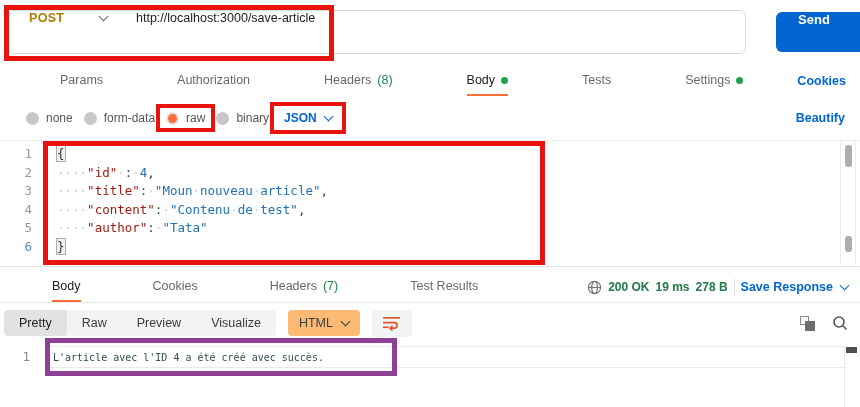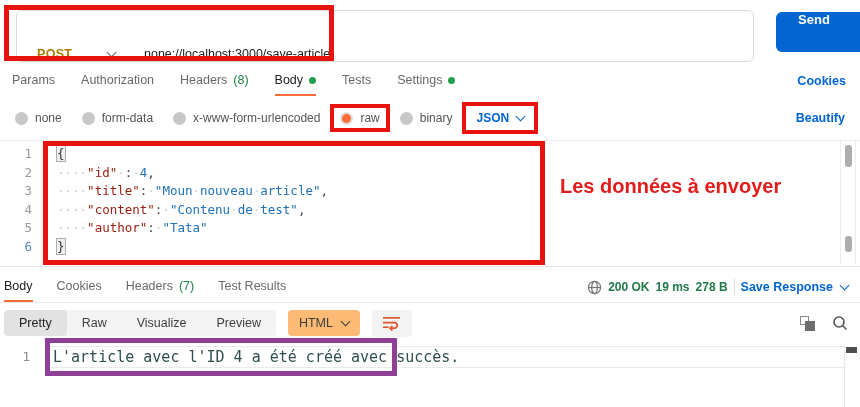--- a/index.html
+++ b/index.html
@@ -5,47 +5,47 @@
   * { margin:0; padding:0; box-sizing:border-box; }
   html,body { background:#fff; }
   .app {
     position:relative; width:860px; height:407px; background:#fff; overflow:hidden;
     font-family:"Liberation Sans", sans-serif; color:#212121;
   }
   .chev { display:inline-block; width:7px; height:7px; border-right:1.7px solid currentColor;
           border-bottom:1.7px solid currentColor; transform:rotate(45deg); margin-top:-4px; }
 
   
-  .url-group { position:absolute; left:16px; top:10px; width:738px; height:52px;
-    border:1px solid #d9d9d9; border-radius:6px; display:flex; align-items:flex-end; background:#fff; }
+  .url-group { position:absolute; left:8px; top:10px; width:738px; height:44px;
+    border:1px solid #d9d9d9; border-radius:6px; display:flex; align-items:flex-start; background:#fff; }
   .method-cell { width:112px; display:flex; align-items:center; justify-content:space-between;
     padding:0 14px 0 20px; cursor:pointer; }
   .method-label { font-size:12.5px; font-weight:bold; color:#ad7a03; letter-spacing:.3px; }
   .method-cell .chev { color:#6b6b6b; }
   .cell-divider { width:1px; background:#e6e6e6; margin:6px 0; }
   .url-text { flex:1; display:flex; align-items:center; padding-left:14px; font-size:12.5px; color:#212121; }
   .send-btn { position:absolute; left:776px; top:12px; width:100px; height:40px; background:#0265d2;
     border-radius:6px; display:flex; align-items:flex-start; color:#fff; cursor:pointer; }
   .send-label { flex:1; display:flex; align-items:center; justify-content:center; font-size:13px; font-weight:600; }
   .send-divider { width:1px; background:rgba(255,255,255,.35); margin:9px 0; }
   .send-caret { width:23px; display:flex; align-items:center; justify-content:center; }
 
   
   .req-tabs { position:absolute; left:12px; top:66px; right:14px; height:30px;
     display:flex; align-items:center; gap:26px; font-size:12.5px; color:#696969; }
-  .tab { height:30px; display:flex; align-items:center; gap:6px; border-bottom:2px solid transparent; cursor:pointer; white-space:nowrap; }
+  .tab { height:30px; display:flex; align-items:center; gap:6px; border-bottom:2px solid transparent; cursor:pointer; white-space:nowrap;margin-left:48px; }
   .tab.active { color:#212121; border-bottom-color:#ff6c37; }
   .count { color:#1e8449; }
   .dot { width:7px; height:7px; border-radius:50%; background:#23a04f; }
   .link { color:#0265d2; font-weight:600; font-size:12.5px; cursor:pointer; }
   .req-tabs .link { margin-left:auto; }
 
   
-  .body-row { position:absolute; left:15px; top:100px; right:15px; height:36px;
-    display:flex; align-items:center; gap:20px; font-size:12px; color:#555; }
+  .body-row { position:absolute; left:26px; top:100px; right:15px; height:36px;
+    display:flex; align-items:center; gap:11px; font-size:12px; color:#555; }
   .radio-item { display:flex; align-items:center; gap:7px; cursor:pointer; position:relative; }
   .radio { width:13px; height:13px; border-radius:50%; background:#c7c7c7; flex:none; }
   .radio.sel { background:#ff6c37; border:2.5px solid #dedede; }
   .lang-select { display:flex; align-items:center; gap:8px; color:#0265d2; font-weight:600;
     position:relative; cursor:pointer; margin-left:4px; }
   .body-row .link { margin-left:auto; }
 
   
   .editor { position:absolute; left:0; top:140px; width:860px; height:127px;
     border-top:1px solid #ededed; border-bottom:1px solid #e4e4e4; padding-top:4px;
@@ -85,21 +85,21 @@
   .tool-icons { margin-left:auto; display:flex; align-items:center; gap:17px; }
   .copy-ic { position:relative; width:15px; height:15px; cursor:pointer; }
   .copy-back { position:absolute; left:0; top:0; width:9px; height:9px; border:1.5px solid #8a8a8a; background:#fff; }
   .copy-front { position:absolute; right:0; bottom:0; width:10px; height:10px; background:#6e6e6e; }
 
   
   .res-ln { position:absolute; left:0; top:346px; width:30px; text-align:right;
     font-family:"DejaVu Sans Mono", monospace; font-size:12.5px; line-height:22px; color:#8a8a8a; }
   .res-line-row { position:absolute; left:45px; right:14px; top:346px; height:22px;
     border-top:1px solid #eaeaea; border-bottom:1px solid #eaeaea; display:flex; align-items:center; }
-  .res-line-text { font-family:"DejaVu Sans Mono", monospace; font-size:15px; color:#2f4f4f; padding-left:8px; white-space:pre; }
+  .res-line-text { font-family:"DejaVu Sans Mono", monospace; font-size:10px; color:#2f4f4f; padding-left:8px; white-space:pre; }
   .res-scroll { position:absolute; right:3px; top:346px; width:13px; bottom:0; border-left:1px solid #e8e8e8; }
   .res-thumb { position:absolute; left:1px; top:1px; width:11px; height:6px; background:#4f4f4f; }
 
   
   .annot { position:absolute; pointer-events:none; z-index:20; }
   .annot-box { border:5px solid #e8120e; }
   .annot-box.purple { border-color:#8e4097; }
   .annot-inset { position:absolute; border:4px solid #e8120e; pointer-events:none; z-index:20; }
   .annot-note { font-size:20px; font-weight:bold; color:#e21b1b; white-space:nowrap; }
 </style>
@@ -107,21 +107,21 @@
 <body>
 
 <div class="app">
 
   <div class="url-group">
     <div class="method-cell">
       <span class="method-label">POST</span>
       <span class="chev"></span>
     </div>
     <div class="cell-divider"></div>
-    <div class="url-text">none://localhost:3000/save-article</div>
+    <div class="url-text">http://localhost:3000/save-article</div>
   </div>
   <div class="send-btn">
     <span class="send-label">Send</span>
     <span class="send-divider"></span>
     <span class="send-caret">
         <span class="chev"></span>
       </span>
   </div>
 
   <div class="req-tabs">
@@ -150,24 +150,20 @@
   </div>
 
   <div class="body-row">
     <div class="radio-item">
       <span class="radio"></span>
       <span>none</span>
     </div>
     <div class="radio-item">
       <span class="radio"></span>
       <span>form-data</span>
-    </div>
-    <div class="radio-item">
-      <span class="radio"></span>
-      <span>x-www-form-urlencoded</span>
     </div>
     <div class="radio-item">
       <span class="radio sel"></span>
       <span>raw</span>
       <span class="annot-inset" style="inset:-7px -10px;"></span>
     </div>
     <div class="radio-item">
       <span class="radio"></span>
       <span>binary</span>
     </div>
@@ -241,22 +237,22 @@
         <span>Save Response</span>
         <span class="chev"></span>
       </span>
     </div>
   </div>
 
   <div class="toolbar">
     <div class="seg">
       <span class="seg-item active">Pretty</span>
       <span class="seg-item">Raw</span>
+      <span class="seg-item">Preview</span>
       <span class="seg-item">Visualize</span>
-      <span class="seg-item">Preview</span>
     </div>
     <div class="gbtn">
       <span>HTML</span>
       <span class="chev"></span>
     </div>
     <div class="wrap-btn">
       <svg width="19" height="16" viewBox="0 0 20 17" fill="none" stroke="#e0562c" stroke-width="1.8">
         <path d="M1 3h18"></path>
           <path d="M1 13h6"></path>
           <path d="M1 8h12a3 3 0 0 1 0 6h-4"></path>
@@ -278,16 +274,15 @@
   <div class="res-ln">1</div>
   <div class="res-line-row">
     <span class="res-line-text">L'article avec l'ID 4 a été créé avec succès.</span>
   </div>
   <div class="res-scroll">
     <div class="res-thumb"></div>
   </div>
 
   <div class="annot annot-box" style="left:4px; top:5px; width:330px; height:56px;"></div>
   <div class="annot annot-box" style="left:43px; top:141px; width:502px; height:124px;"></div>
-  <div class="annot annot-note" style="left:560px; top:175px;">Les données à envoyer</div>
   <div class="annot annot-box purple" style="left:45px; top:338px; width:352px; height:38px;"></div>
 
 </div>
 
 </body></html>

